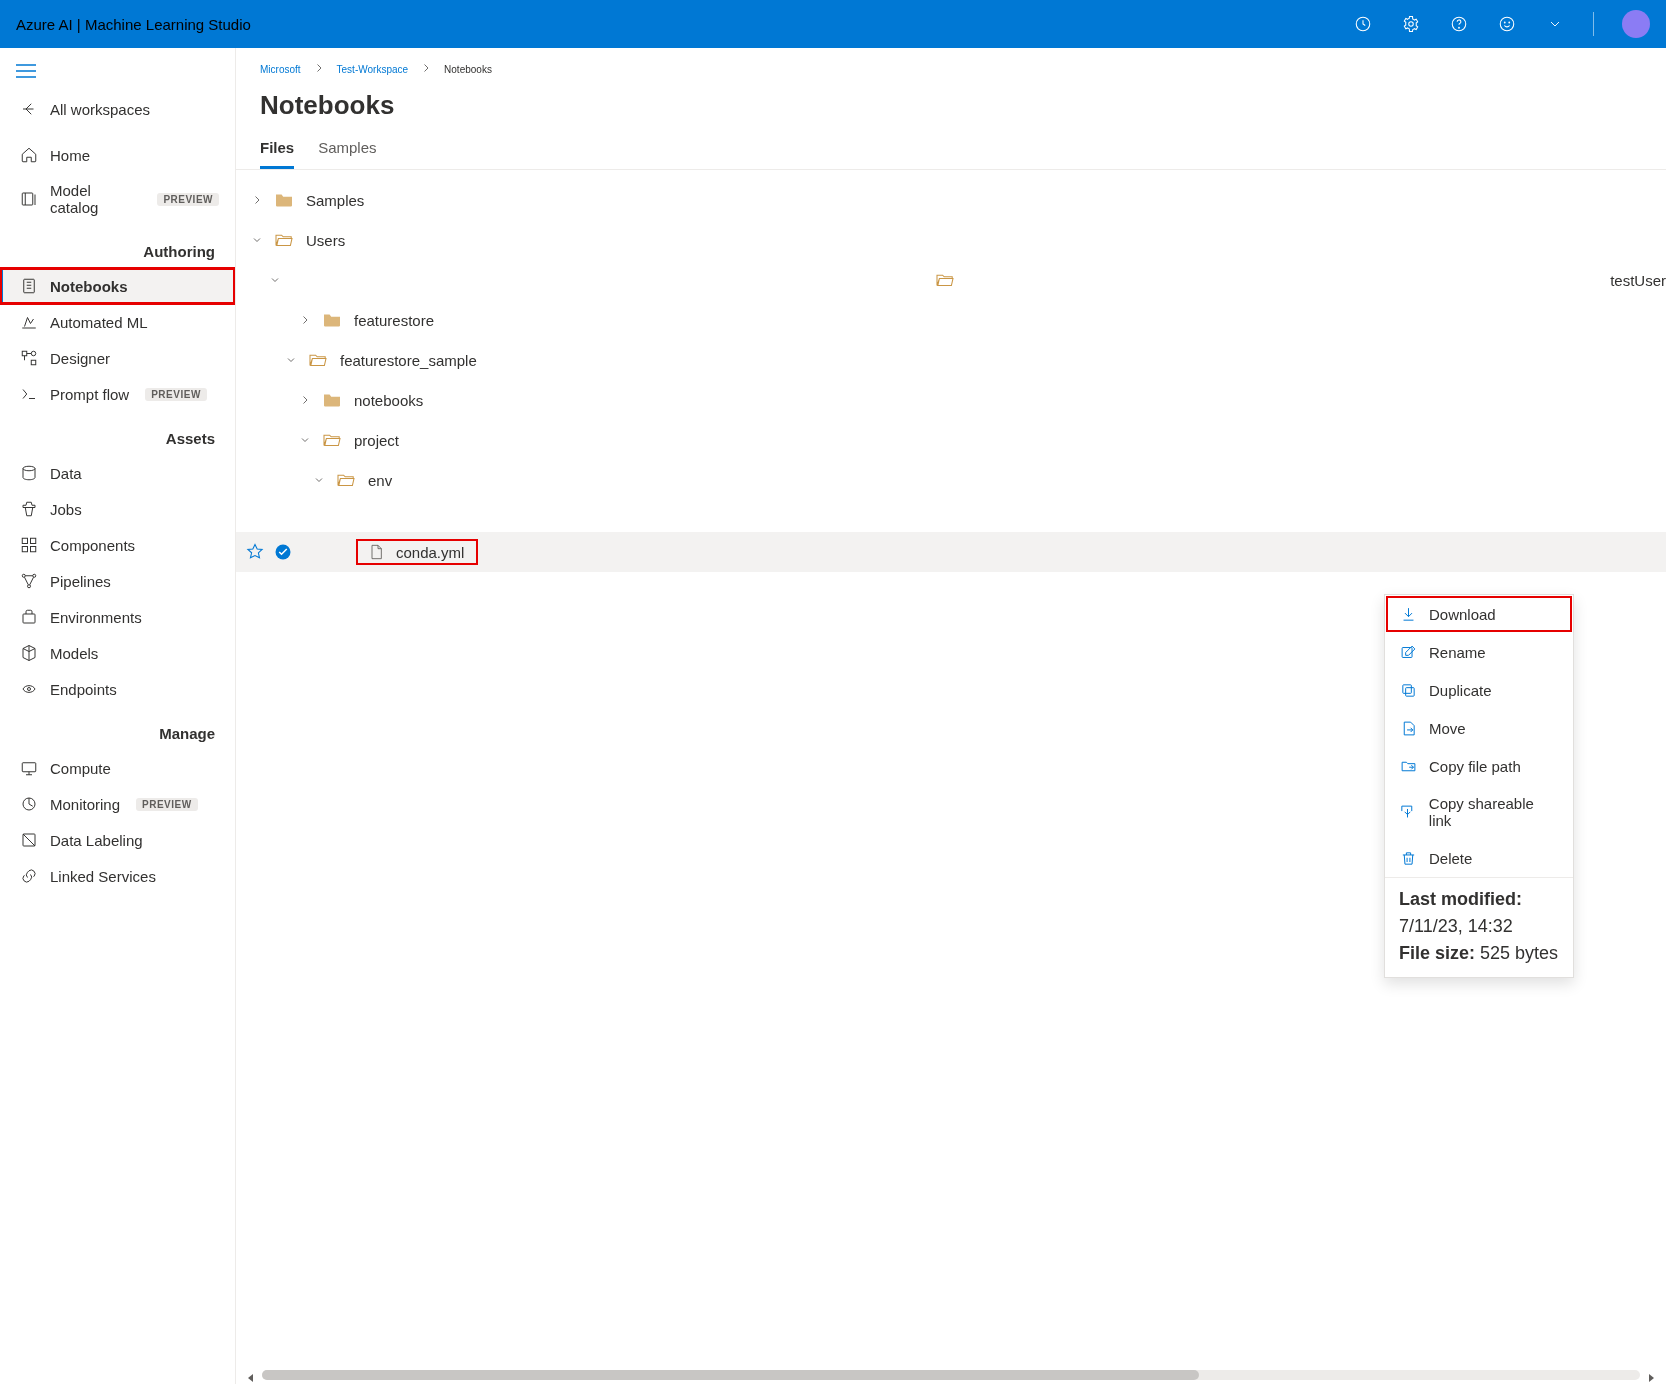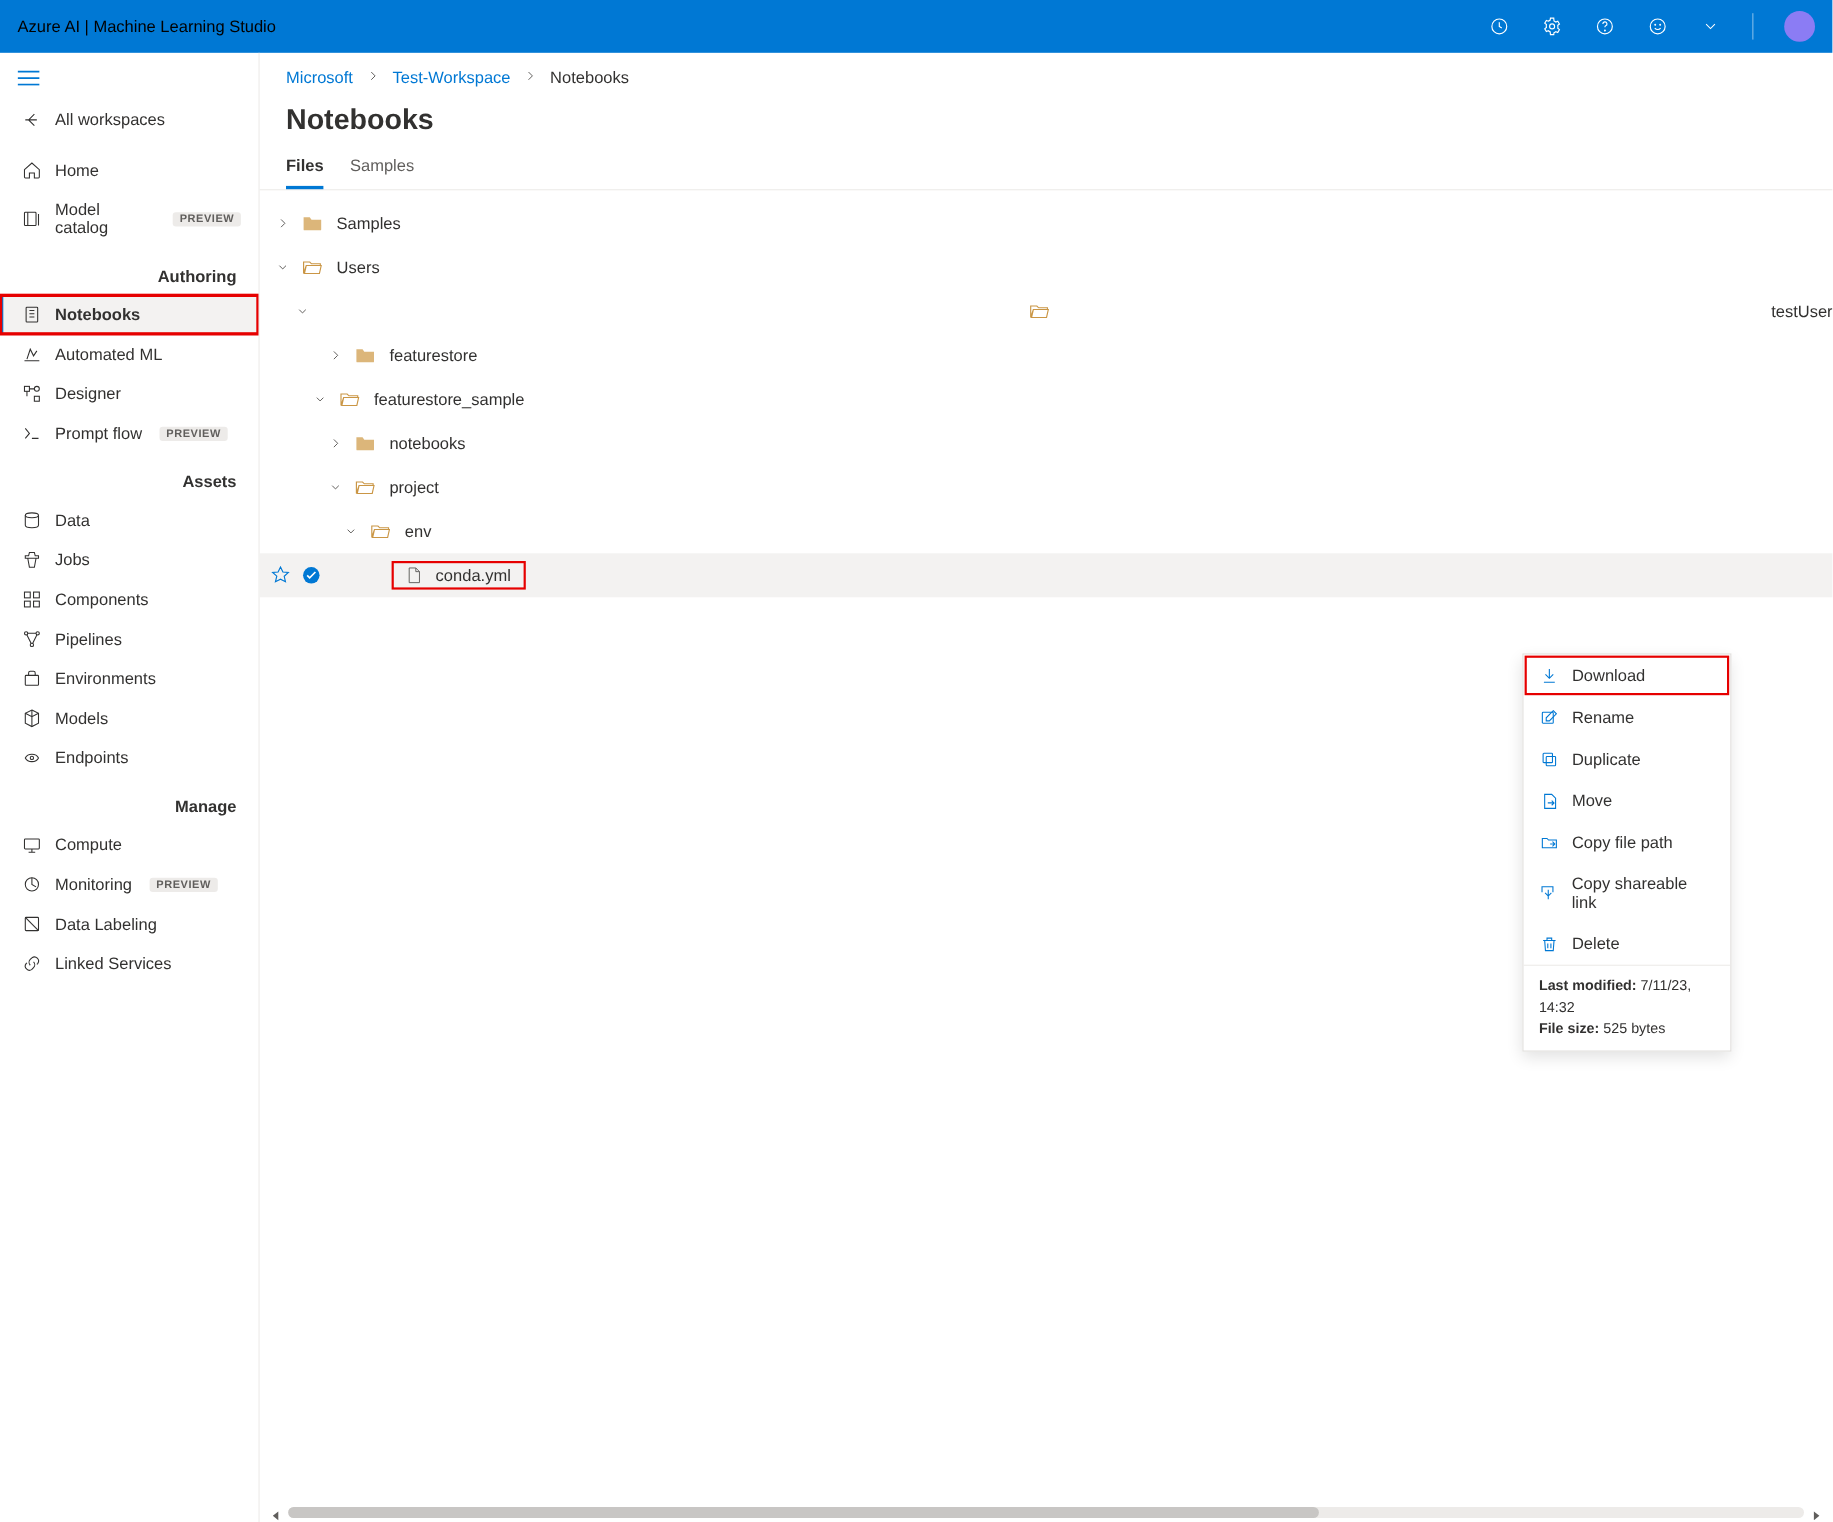--- a/index.html
+++ b/index.html
@@ -25,21 +25,21 @@
 .side-item { display: flex; align-items: center; gap: 12px; padding: 9px 16px 9px 20px; cursor: pointer; font-size: 15px; color: #323130; }
 .side-item.selected { background: #f3f2f1; border-left: 3px solid #0078d4; padding-left: 17px; font-weight: 600; }
 .side-item .icon { width: 18px; height: 18px; flex-shrink: 0; display: flex; align-items: center; justify-content: center; }
 .side-item .icon svg { width: 18px; height: 18px; stroke: #323130; fill: none; stroke-width: 1.3; }
 .side-section { font-weight: 600; padding: 18px 20px 8px; font-size: 15px; text-align: right; }
 .badge { font-size: 10px; font-weight: 600; background: #edebe9; color: #605e5c; padding: 1px 6px; border-radius: 3px; margin-left: 4px; letter-spacing: 0.5px; }
 .highlight-red { outline: 3px solid #e60000; outline-offset: -2px; }
 
 
 .main { flex: 1; display: flex; flex-direction: column; position: relative; }
-.breadcrumb { display: flex; align-items: center; gap: 12px; padding: 14px 24px 10px; font-size: 15px; }
+.breadcrumb { display: flex; align-items: center; gap: 12px; padding: 14px 24px 10px; font-size: 10px; }
 .breadcrumb a { color: #0078d4; text-decoration: none; cursor: pointer; }
 .breadcrumb .sep svg { width: 12px; height: 12px; stroke: #605e5c; fill: none; stroke-width: 1.8; }
 .page-title { font-size: 26px; font-weight: 600; padding: 4px 24px 18px; }
 
 .tabs { display: flex; gap: 24px; padding: 0 24px; border-bottom: 1px solid #edebe9; }
 .tab { padding: 0 0 10px; font-size: 15px; cursor: pointer; color: #605e5c; border-bottom: 3px solid transparent; }
 .tab.active { color: #323130; font-weight: 600; border-bottom-color: #0078d4; }
 
 .tree { padding: 10px 0; }
 .tree-row { display: flex; align-items: center; height: 40px; padding-left: 10px; cursor: pointer; }
@@ -58,21 +58,21 @@
 .indent-3 { padding-left: 44px; }
 .indent-4 { padding-left: 58px; }
 .indent-5 { padding-left: 72px; }
 .file-highlight { display:inline-flex; align-items:center; outline: 2.5px solid #e60000; padding: 2px 12px 2px 2px; }
 
 
 .context-menu { position: absolute; top: 546px; right: 92px; width: 190px; background: #fff; border: 1px solid #e1dfdd; box-shadow: 0 6px 14px rgba(0,0,0,0.12); font-size: 15px; }
 .menu-item { display: flex; align-items: center; gap: 12px; padding: 10px 14px; cursor: pointer; }
 .menu-item .m-icon { width: 18px; height: 18px; display: flex; align-items: center; justify-content: center; }
 .menu-item .m-icon svg { width: 17px; height: 17px; stroke: #0078d4; fill: none; stroke-width: 1.4; }
-.menu-footer { border-top: 1px solid #edebe9; padding: 8px 14px 10px; font-size: 13px; line-height: 1.5; }
+.menu-footer { border-top: 1px solid #edebe9; padding: 8px 14px 10px; font-size: 18px; line-height: 1.5; }
 .menu-footer b { font-weight: 600; }
 .menu-highlight { outline: 2.5px solid #e60000; outline-offset: -3px; }
 
 
 .hscroll { position: absolute; bottom: 2px; left: 10px; right: 10px; height: 14px; display: flex; align-items: center; }
 .hscroll .arrow { width: 10px; height: 10px; }
 .hscroll .arrow svg { width:10px; height:10px; fill:#605e5c; }
 .hscroll .track { flex: 1; height: 10px; background: #edebe9; border-radius: 5px; margin: 0 6px; position: relative; }
 .hscroll .thumb { position:absolute; left:0; width: 68%; height: 10px; background: #c8c6c4; border-radius: 5px; }
 </style>
@@ -408,21 +408,21 @@
         <span class="chevron">
             <svg viewBox="0 0 24 24">
               <path d="M6 9l6 6 6-6"></path>
             </svg>
           </span>
         <svg class="folder-icon folder-open" viewBox="0 0 24 20">
             <path d="M2 4h7l2 2h10v2H5l-3 9zM5 8h17l-2 9H3z"></path>
           </svg>
         <span class="tree-label">env</span>
       </div>
-      <div class="tree-row selected" style="padding-left:6px;">
+      <div class="tree-row selected" style="padding-left:6px;margin-top:32px;">
         <svg class="star-icon" viewBox="0 0 24 24">
             <path d="M12 2l2.9 6 6.6.6-5 4.6 1.5 6.5L12 16.8 5.9 19.7 7.5 13 2.5 8.6 9.1 8z"></path>
           </svg>
         <svg class="check-badge" viewBox="0 0 24 24">
             <circle cx="12" cy="12" r="10" fill="#0078d4"></circle>
             <path d="M7 12l3 3 7-7" stroke="#fff" stroke-width="2" fill="none"></path>
           </svg>
         <span style="width:66px"></span>
         <span class="file-highlight">
           <svg class="file-icon" viewBox="0 0 24 24">

